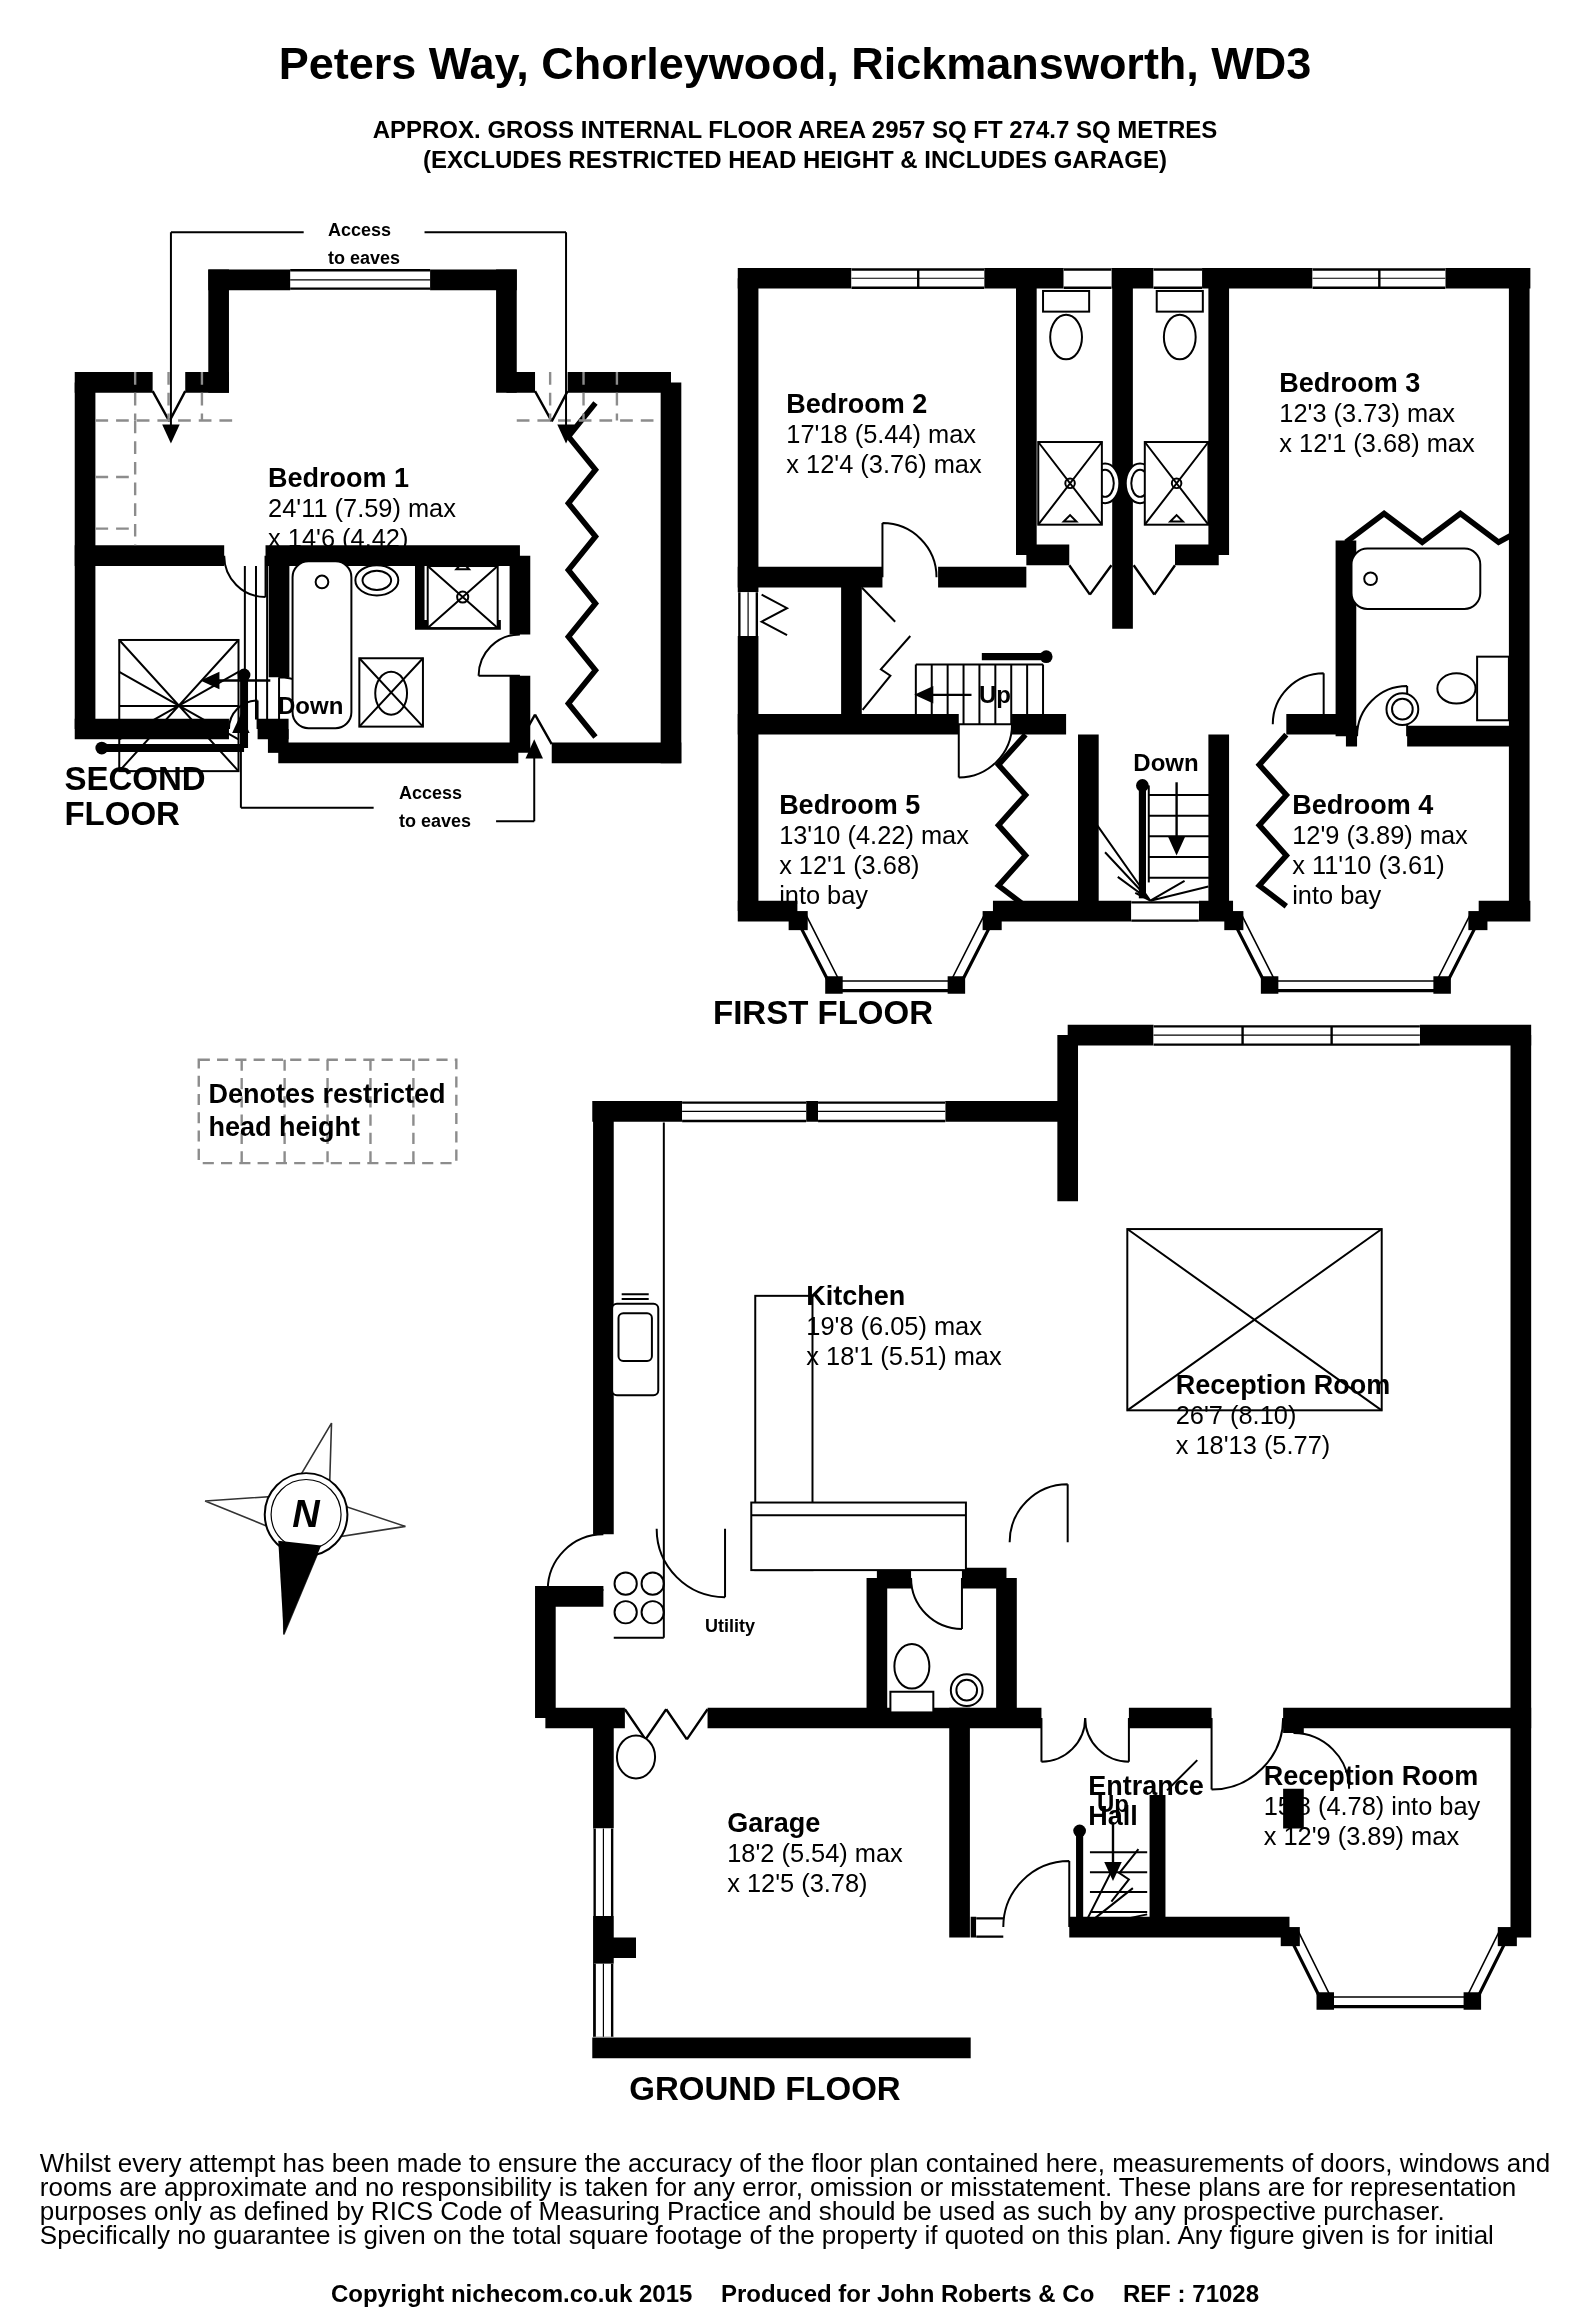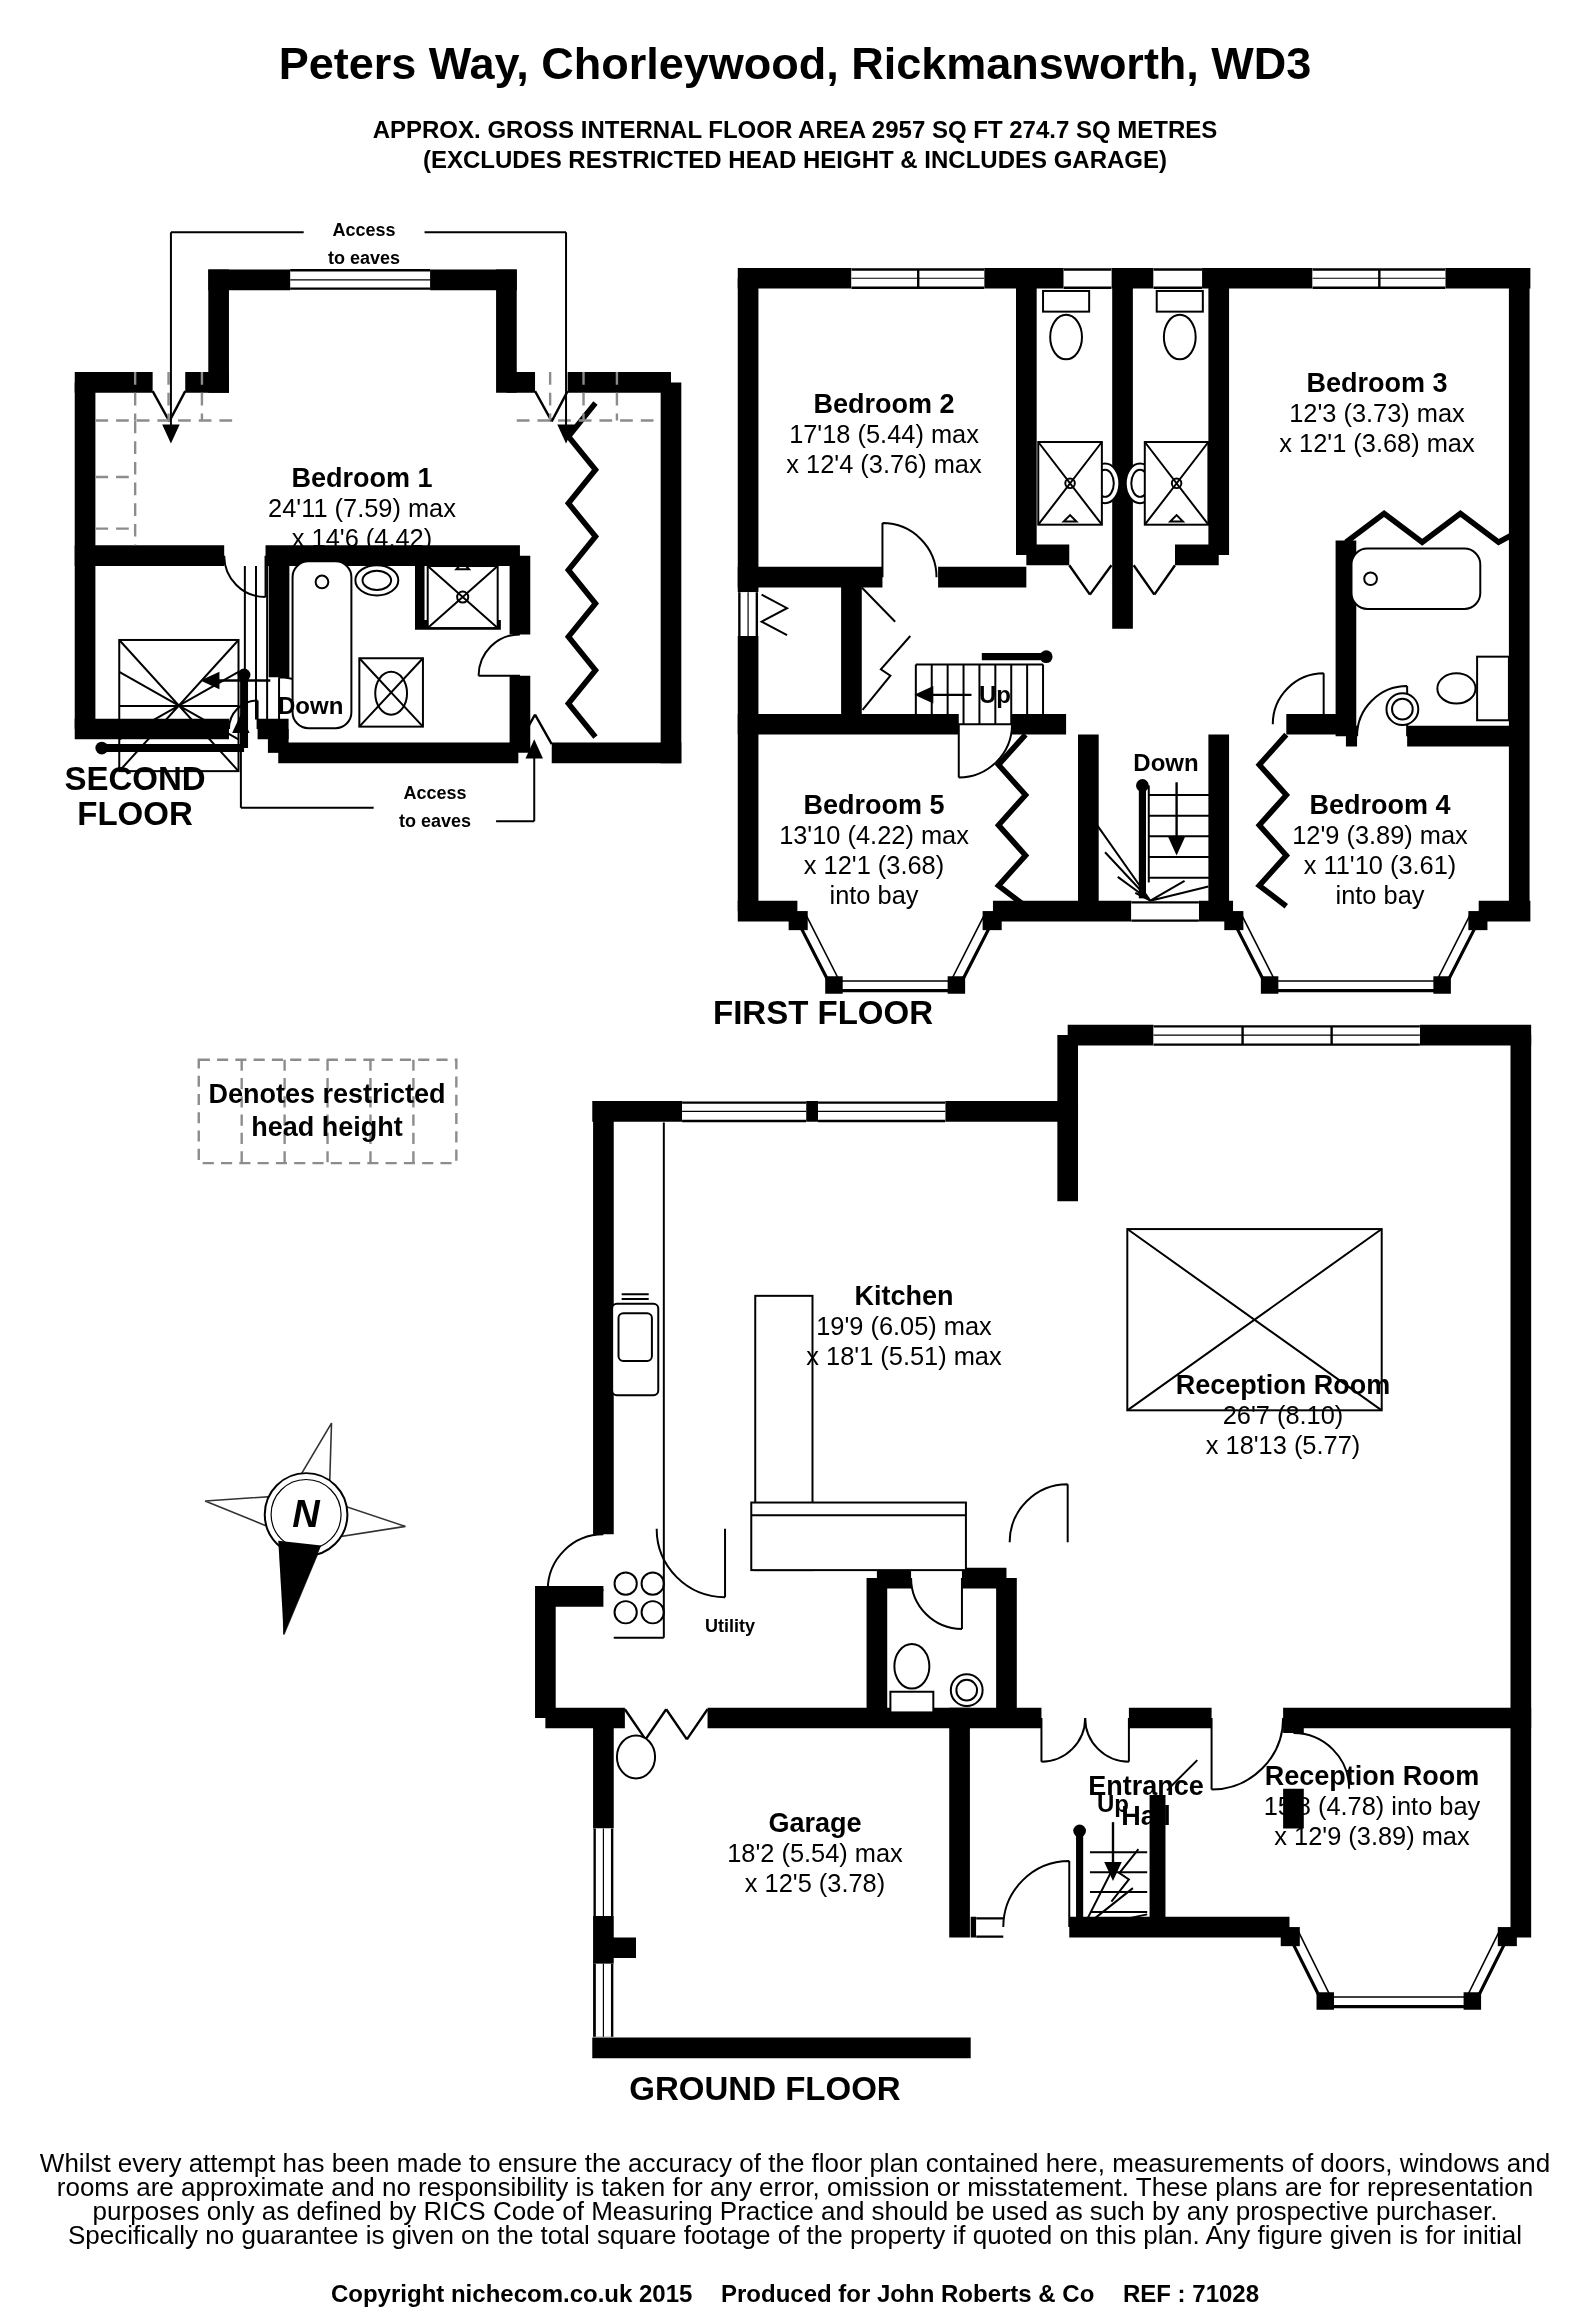--- a/index.html
+++ b/index.html
@@ -1,20 +1,20 @@
 <!DOCTYPE html>
 <html style="font-size:12.7px"><head>
 <meta charset="utf-8">
 <style>
   html,body{margin:0;padding:0;background:#fff;}
   #page{position:relative;width:1590px;height:2319px;background:#fff;overflow:hidden;
         font-family:"Liberation Sans", sans-serif;color:#000;}
   #plan-svg{position:absolute;left:0;top:0;width:1590px;height:2319px;}
   .lbl{position:absolute;white-space:nowrap;}
-  .ctr{transform:translateX(-50%);text-align:center;}
+  .ctr{transform:translateX(-50%);text-align:left;}
   .title{font-size:45px;font-weight:bold;letter-spacing:0px;}
   .sub{font-size:24px;font-weight:bold;}
   .room{line-height:30px;font-size:25.4px;}
   .room .nm{font-weight:bold;font-size:27px;}
   .floorlbl{font-size:33px;font-weight:bold;line-height:35px;}
   .ann{font-size:18px;font-weight:bold;line-height:28px;}
   .stair{font-size:24px;font-weight:bold;}
   .north-n{font-size:38px;font-weight:bold;font-style:italic;}
   .legendtxt{font-size:27px;font-weight:bold;line-height:33px;}
   .disc{font-size:26px;line-height:24px;}
@@ -424,21 +424,21 @@
   <div class="lbl ctr floorlbl" style="left:823px;top:995px">FIRST FLOOR</div>
 
   <div class="lbl ctr legendtxt" style="left:327px;top:1078px">
     <div>Denotes restricted</div>
     <div>head height</div>
   </div>
   <div class="lbl ctr north-n" style="left:306px;top:1493px">N</div>
 
   <div class="lbl ctr room" style="left:904px;top:1281px">
     <div class="nm">Kitchen</div>
-    <div>19'9 (6.05) max</div>
+    <div>19'8 (6.05) max</div>
     <div>x 18'1 (5.51) max</div>
   </div>
   <div class="lbl ctr room" style="left:1283px;top:1370px">
     <div class="nm">Reception Room</div>
     <div>26'7 (8.10)</div>
     <div>x 18'13 (5.77)</div>
   </div>
   <div class="lbl ctr ann" style="left:730px;top:1612px">Utility</div>
   <div class="lbl ctr room" style="left:1146px;top:1771px">
     <div class="nm">Entrance</div>

